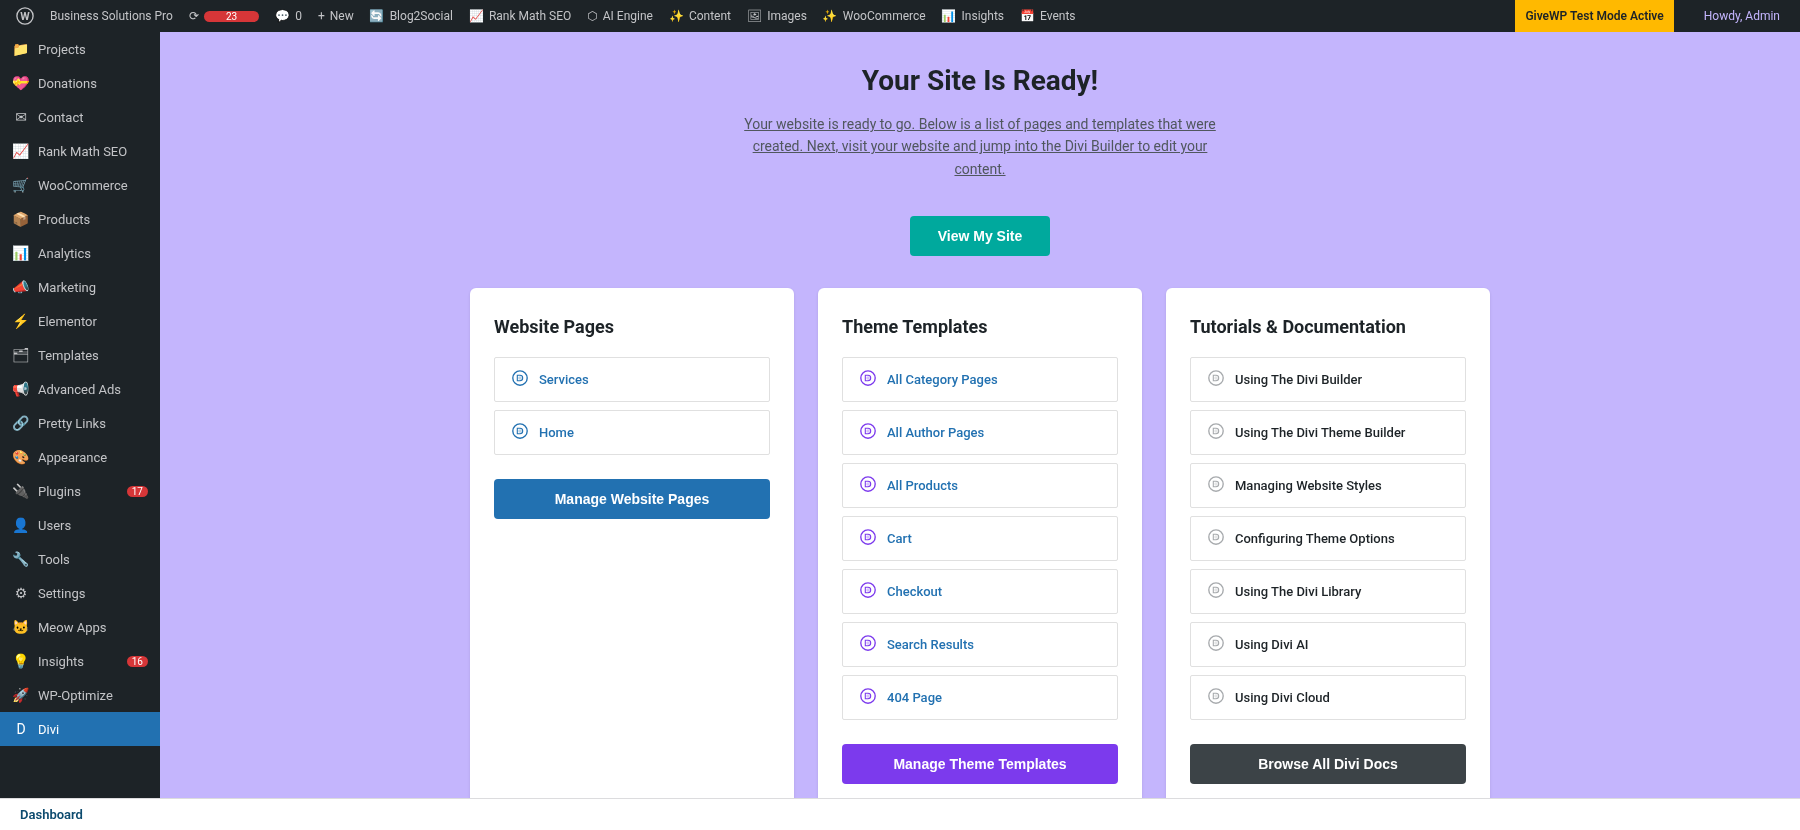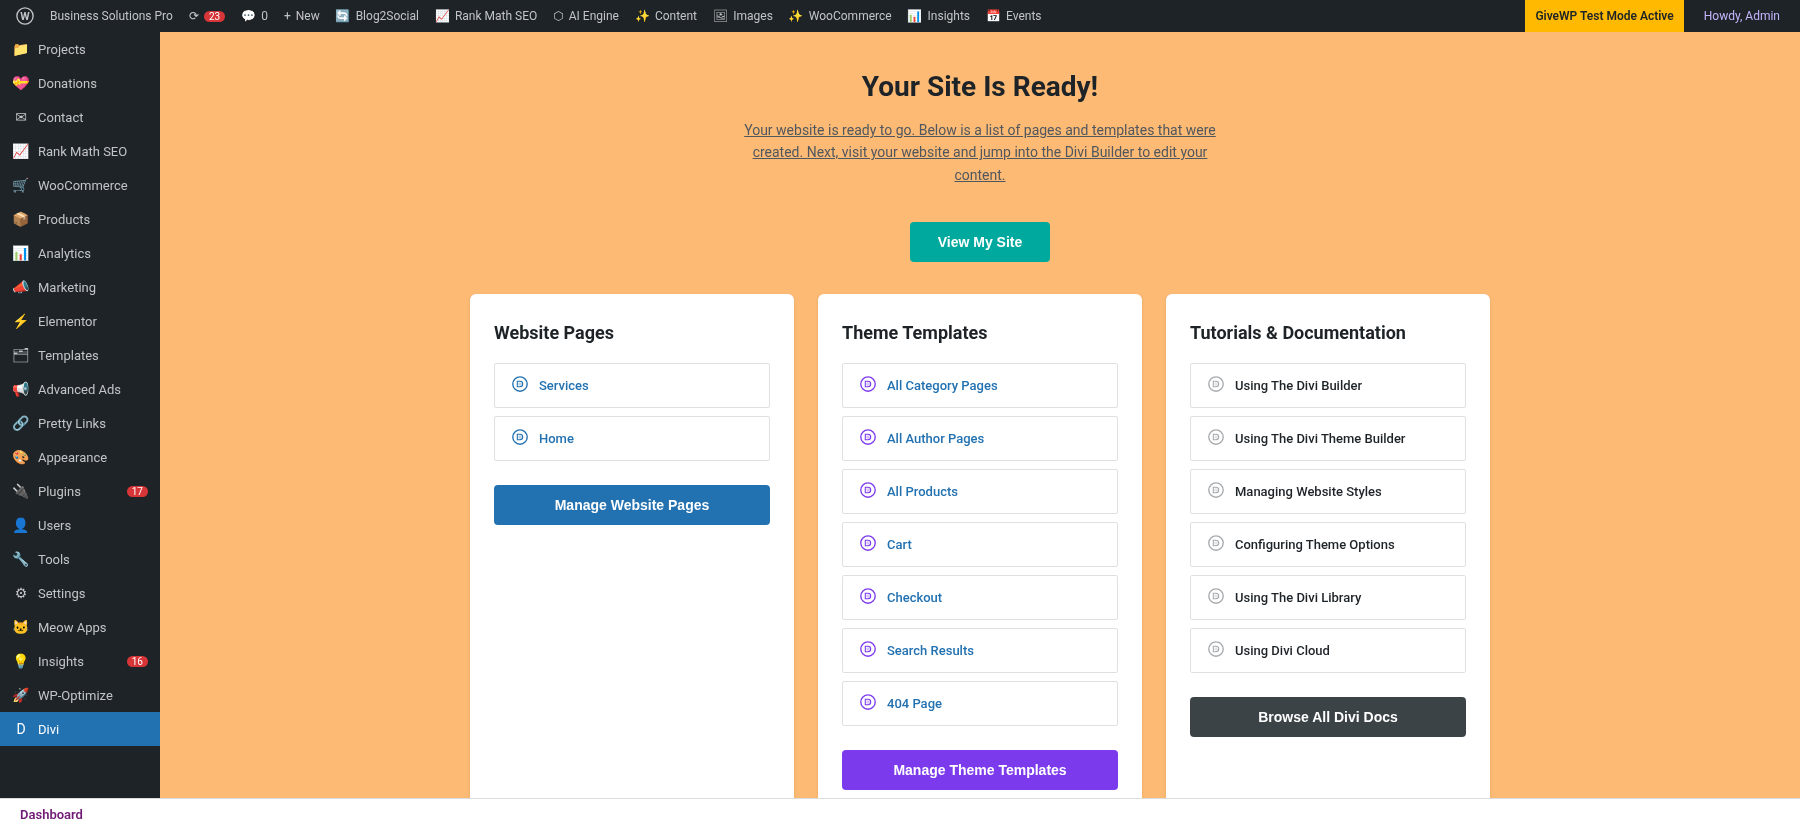--- a/index.html
+++ b/index.html
@@ -25,30 +25,30 @@
       gap: 5px;
       cursor: pointer;
       font-size: 12px;
       white-space: nowrap;
     }
     .adminbar-item .wp-logo { width: 18px; height: 18px; fill: #c3c4c7; }
     .adminbar-badge {
       background: #d63638;
       color: #fff;
       border-radius: 10px;
-      padding: 0 5px;
+      padding: 0 22px;
       font-size: 10px;
       min-width: 16px;
       text-align: center;
     }
     .adminbar-right {
       margin-left: auto;
       display: flex;
       align-items: center;
-      gap: 8px;
+      gap: 18px;
       padding-left: 12px;
     }
     .givewp-badge {
       background: #ffb900;
       color: #1d2327;
       padding: 4px 10px;
       font-size: 12px;
       font-weight: 600;
       height: 32px;
       display: flex;
@@ -98,22 +98,22 @@
       font-size: 10px;
       min-width: 16px;
       text-align: center;
       margin-left: auto;
     }
 
     
     .main-content {
       flex: 1;
       overflow-y: auto;
-      background: #fdba74;
-      padding: 8px;
+      background: #c4b5fd;
+      padding: 2px;
     }
 
     .content-area {
       padding: 30px 40px;
       max-width: 1100px;
       margin: 0 auto;
       text-align: center;
     }
 
     .page-title {
@@ -203,21 +203,21 @@
     
     .bottom-bar {
       background: #fff;
       border-top: 1px solid #dcdcde;
       padding: 8px 20px;
       flex-shrink: 0;
     }
     .bottom-bar-text {
       font-size: 13px;
       font-weight: 600;
-      color: #701a75;
+      color: #0c4a6e;
     }
   </style>
 </head>
 <body>
 
 <div id="wpadminbar">
   <div class="adminbar-item">
     <svg class="wp-logo" viewBox="0 0 20 20" fill="currentColor">
         <circle cx="10" cy="10" r="9" fill="none" stroke="#c3c4c7" stroke-width="1.5"></circle>
         <text x="10" y="14" text-anchor="middle" font-size="12" fill="#c3c4c7" font-weight="bold">W</text>
@@ -503,20 +503,28 @@
       <circle cx="10" cy="10" r="2" fill="#a7aaad" opacity="0.3"></circle>
     </svg></span>
                 <span style="color:#1d2327">Using The Divi Library</span>
               </div>
               <div class="card-list-item">
                 <span><svg class="divi-icon" viewBox="0 0 20 20" fill="none" xmlns="http://www.w3.org/2000/svg">
       <circle cx="10" cy="10" r="8" stroke="#a7aaad" stroke-width="1.5" fill="none"></circle>
       <path d="M7 7h3c1.7 0 3 1.3 3 3s-1.3 3-3 3H7V7z" stroke="#a7aaad" stroke-width="1.2" fill="none"></path>
       <circle cx="10" cy="10" r="2" fill="#a7aaad" opacity="0.3"></circle>
     </svg></span>
+                <span style="color:#1d2327">Using Divi AI</span>
+              </div>
+              <div class="card-list-item">
+                <span><svg class="divi-icon" viewBox="0 0 20 20" fill="none" xmlns="http://www.w3.org/2000/svg">
+      <circle cx="10" cy="10" r="8" stroke="#a7aaad" stroke-width="1.5" fill="none"></circle>
+      <path d="M7 7h3c1.7 0 3 1.3 3 3s-1.3 3-3 3H7V7z" stroke="#a7aaad" stroke-width="1.2" fill="none"></path>
+      <circle cx="10" cy="10" r="2" fill="#a7aaad" opacity="0.3"></circle>
+    </svg></span>
                 <span style="color:#1d2327">Using Divi Cloud</span>
               </div>
             </div>
           <button class="manage-btn manage-btn-dark">Browse All Divi Docs</button>
         </div>
 
       </div>
     </div>
   </div>
 </div>

